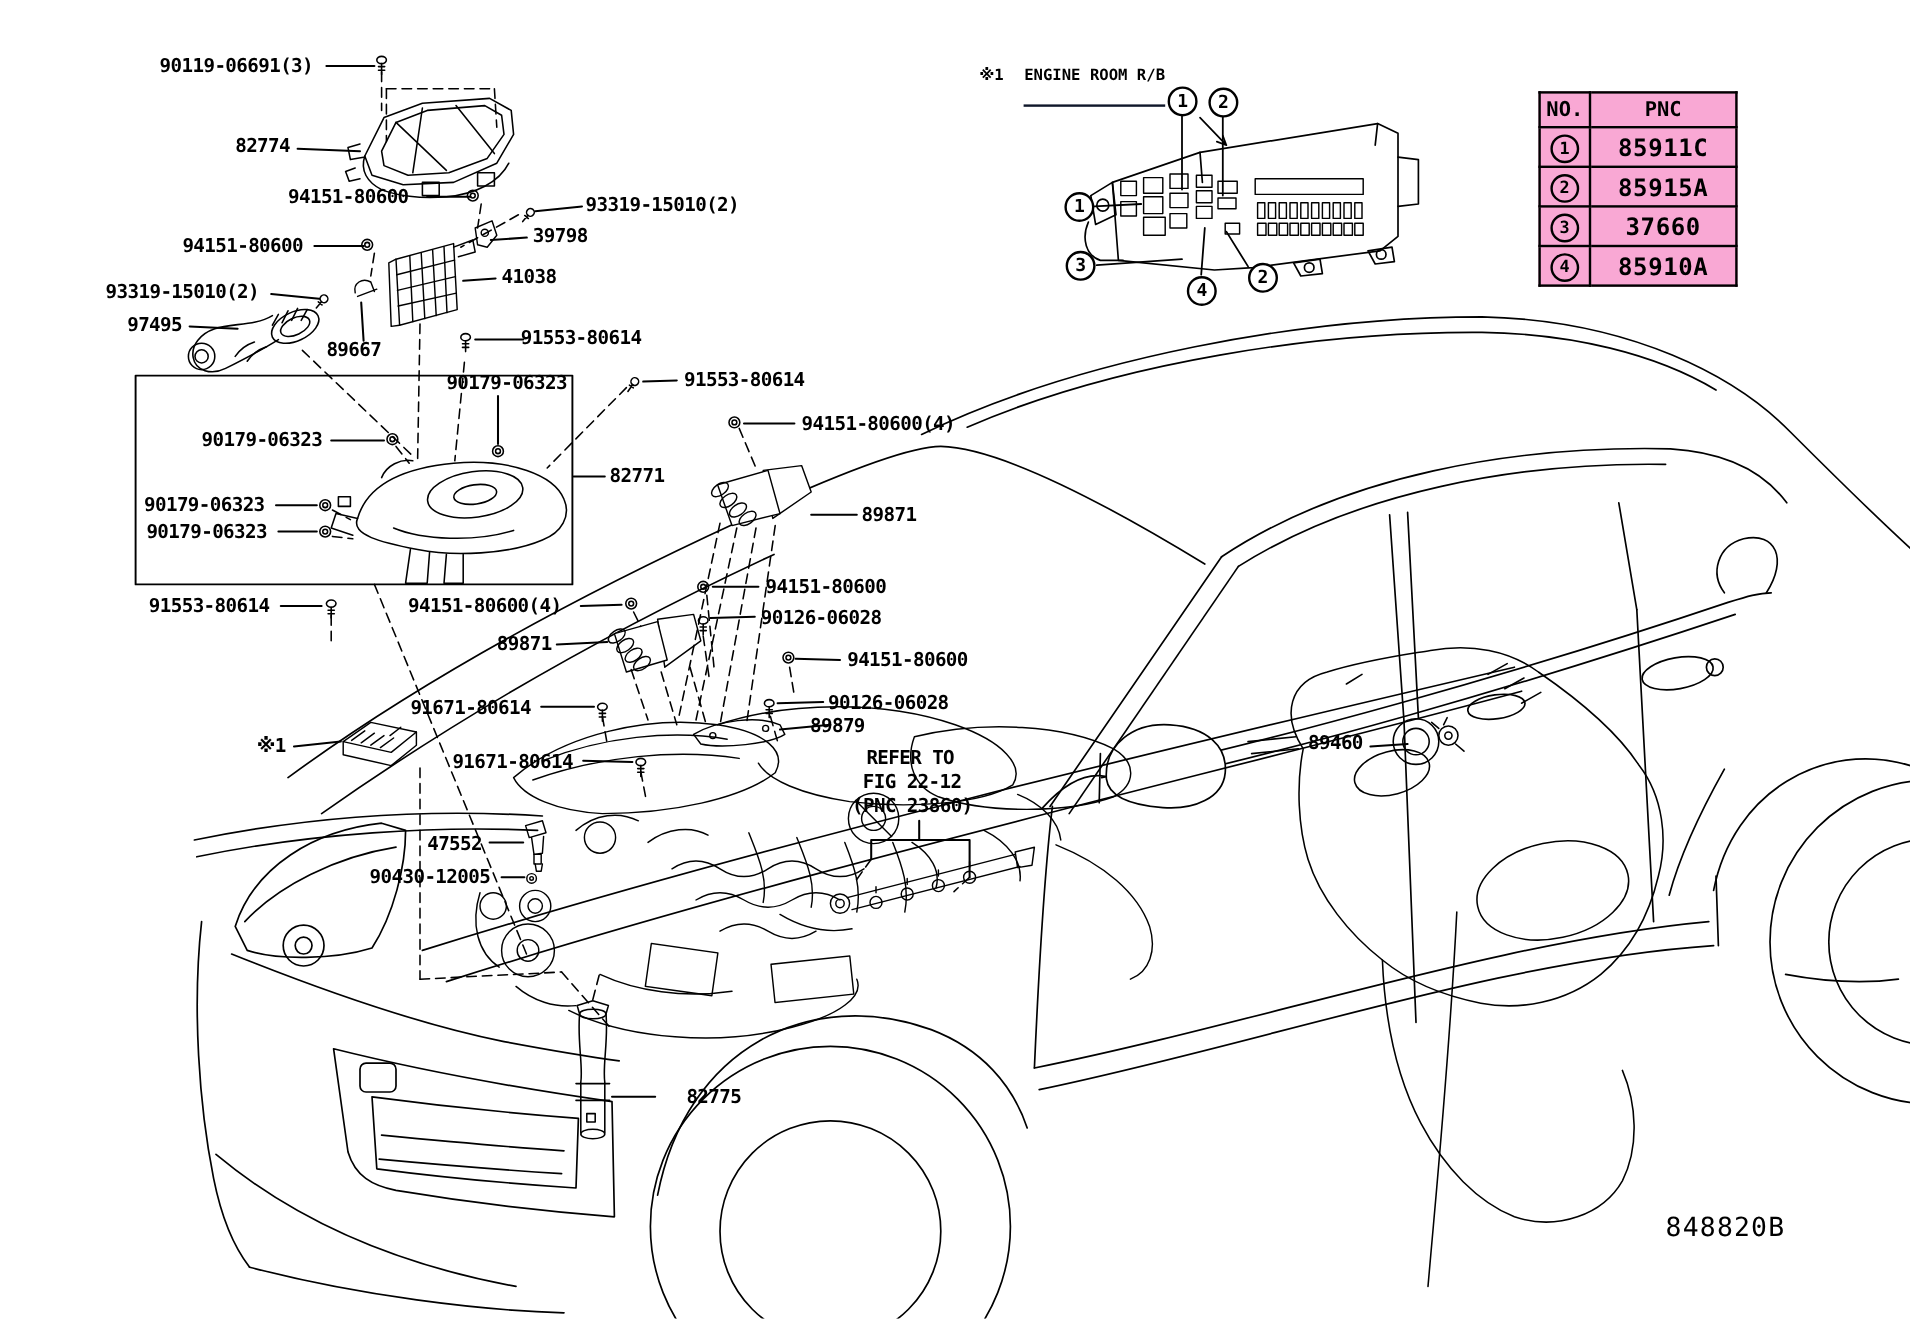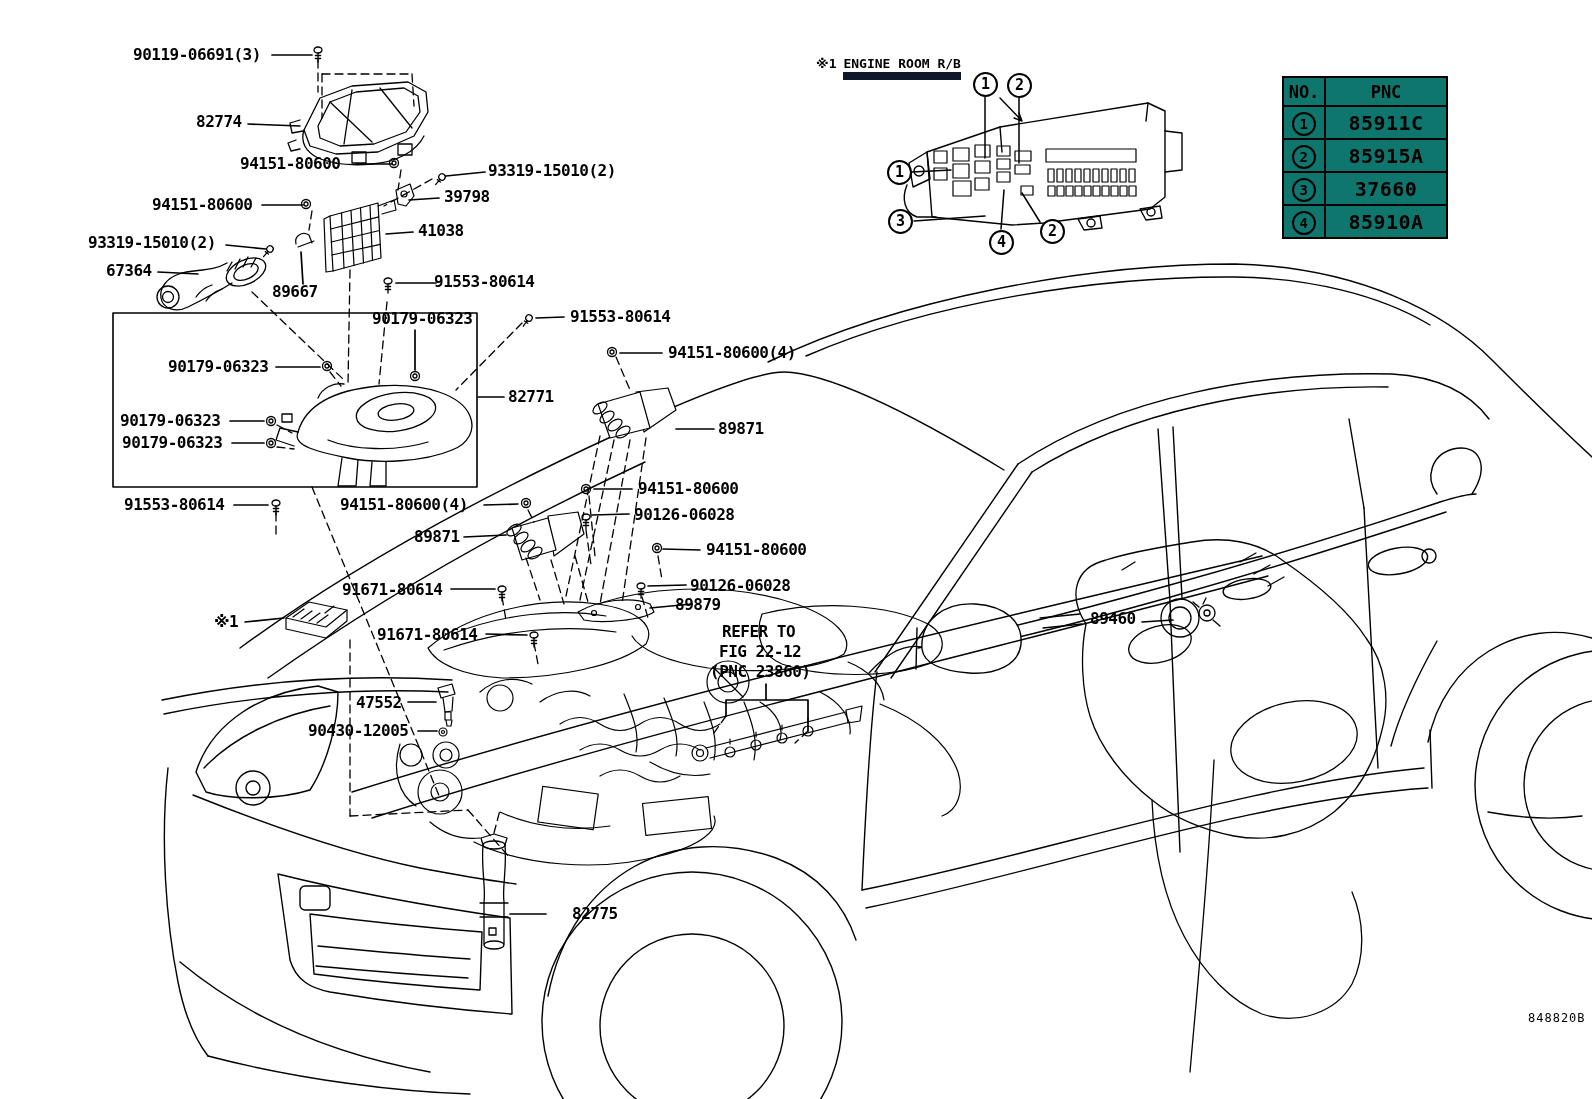--- a/index.html
+++ b/index.html
@@ -6,30 +6,30 @@
   .stage{position:relative;width:1592px;height:1099px;background:#fff;overflow:hidden;
          font-family:"DejaVu Sans Mono","DejaVu Sans",monospace;color:#000;}
   .stage svg{position:absolute;left:0;top:0;}
   #labels-layer{position:absolute;left:0;top:0;width:100%;height:100%;}
   .plabel{position:absolute;font-size:16px;font-weight:bold;letter-spacing:-0.5px;
           white-space:nowrap;line-height:18px;}
   .callout{position:absolute;width:25px;height:25px;border:2px solid #000;border-radius:50%;
            box-sizing:border-box;text-align:center;line-height:21px;font-size:15px;
            font-weight:bold;background:#fff;}
   .rb-title{position:absolute;left:816px;top:56px;font-size:13px;font-weight:bold;white-space:nowrap;}
-  .rb-title .t{border-bottom:8px solid #0f172a;padding-bottom:1px;margin-left:7px;}
-  .pnc-table{position:absolute;left:1282px;top:76px;border-collapse:collapse;background:#0f766e;}
+  .rb-title .t{border-bottom:2px solid #0f172a;padding-bottom:16px;margin-left:17px;}
+  .pnc-table{position:absolute;left:1282px;top:76px;border-collapse:collapse;background:#f9a8d4;}
   .pnc-table th,.pnc-table td{border:2px solid #000;text-align:center;vertical-align:middle;
            font-weight:bold;padding:0;}
   .pnc-table th{width:40px;height:27px;font-size:17px;}
   .pnc-table th.pnc-col{width:120px;}
   .pnc-table td{height:31px;font-size:20px;letter-spacing:0.5px;}
   .badge{display:inline-block;width:24px;height:24px;border:2px solid #000;border-radius:50%;
          box-sizing:border-box;line-height:20px;font-size:14px;font-weight:bold;}
-  .fig-code{position:absolute;left:1528px;top:1011px;font-size:12px;font-weight:normal;letter-spacing:1px;}
+  .fig-code{position:absolute;left:1388px;top:1011px;font-size:22px;font-weight:normal;letter-spacing:1px;}
 </style>
 </head>
 <body>
 
 <div class="stage">
 
 <svg width="1592" height="1099" viewBox="0 0 1592 1099" stroke="#000" fill="none" stroke-linecap="round" stroke-linejoin="round">
 
   <defs>
     <g id="nut">
@@ -407,21 +407,21 @@
 
 <div id="labels-layer">
       <div class="plabel" style="left: 133px; top: 46px;">90119-06691(3)</div>
       <div class="plabel" style="left: 196px; top: 113px;">82774</div>
       <div class="plabel" style="left: 240px; top: 155px;">94151-80600</div>
       <div class="plabel" style="left: 488px; top: 162px;">93319-15010(2)</div>
       <div class="plabel" style="left: 444px; top: 188px;">39798</div>
       <div class="plabel" style="left: 152px; top: 196px;">94151-80600</div>
       <div class="plabel" style="left: 418px; top: 222px;">41038</div>
       <div class="plabel" style="left: 88px; top: 234px;">93319-15010(2)</div>
-      <div class="plabel" style="left: 106px; top: 262px;">67364</div>
+      <div class="plabel" style="left: 106px; top: 262px;">97495</div>
       <div class="plabel" style="left: 272px; top: 283px;">89667</div>
       <div class="plabel" style="left: 434px; top: 273px;">91553-80614</div>
       <div class="plabel" style="left: 372px; top: 310px;">90179-06323</div>
       <div class="plabel" style="left: 570px; top: 308px;">91553-80614</div>
       <div class="plabel" style="left: 668px; top: 344px;">94151-80600(4)</div>
       <div class="plabel" style="left: 168px; top: 358px;">90179-06323</div>
       <div class="plabel" style="left: 508px; top: 388px;">82771</div>
       <div class="plabel" style="left: 718px; top: 420px;">89871</div>
       <div class="plabel" style="left: 120px; top: 412px;">90179-06323</div>
       <div class="plabel" style="left: 122px; top: 434px;">90179-06323</div>

